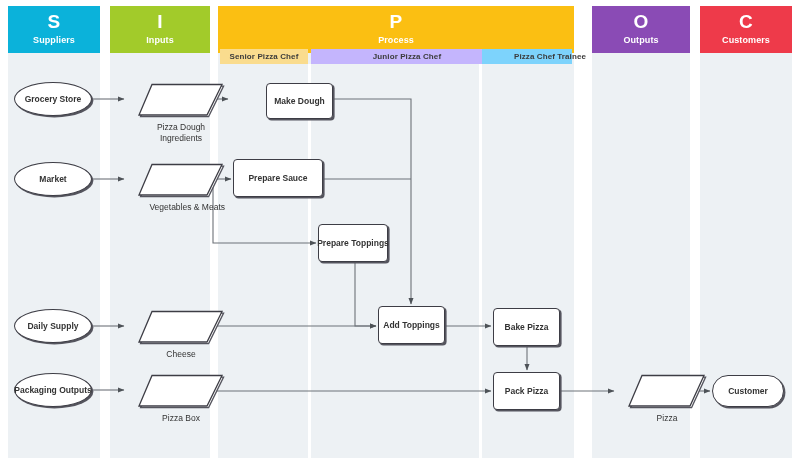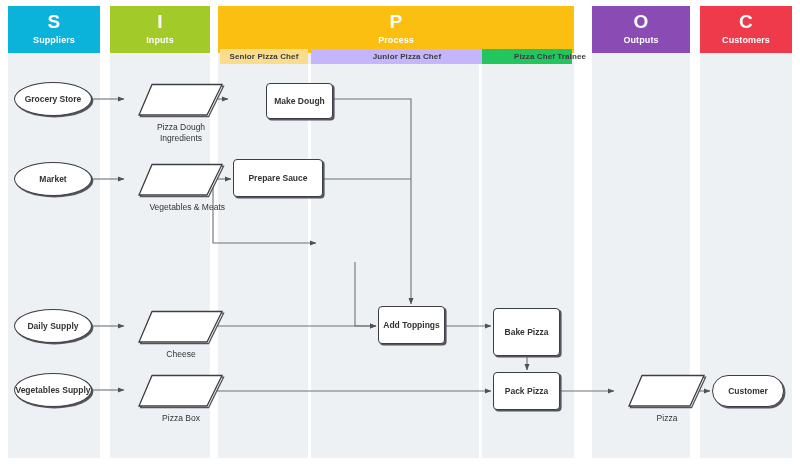--- a/index.html
+++ b/index.html
@@ -174,21 +174,21 @@
       <div class="col-name">Customers</div>
     </div>
   </div>
 
   <div class="lane" style="left:220px; width:88px; background:#fadc8e;">
     <span class="lane-label">Senior Pizza Chef</span>
   </div>
   <div class="lane" style="left:311px; width:192px; background:#c4b5fd;">
     <span class="lane-label">Junior Pizza Chef</span>
   </div>
-  <div class="lane" style="left:482px; width:90px; background:#22c55e;padding-left:46px;">
+  <div class="lane" style="left:482px; width:90px; background:#7dd3fc;padding-left:46px;">
     <span class="lane-label">Pizza Chef Trainee</span>
   </div>
 
   <div class="lane-divider" style="left:308px; height:394px;"></div>
   <div class="lane-divider" style="left:479px; height:394px;"></div>
 
   <svg id="wires" viewBox="0 0 800 472" width="800" height="472">
     <defs>
       <marker id="arw" markerWidth="7" markerHeight="7" refX="6.2" refY="3" orient="auto" markerUnits="userSpaceOnUse">
         <path d="M0,0.4 L6.6,3 L0,5.6 z" fill="#4d5257"></path>
@@ -233,21 +233,21 @@
   <div class="node ellipse" style="left:14px; top:82px; width:78px; height:34px;">
     <span class="node-text">Grocery Store</span>
   </div>
   <div class="node ellipse" style="left:14px; top:162px; width:78px; height:34px;">
     <span class="node-text">Market</span>
   </div>
   <div class="node ellipse" style="left:14px; top:309px; width:78px; height:34px;">
     <span class="node-text">Daily Supply</span>
   </div>
   <div class="node ellipse" style="left:14px; top:373px; width:78px; height:34px;">
-    <span class="node-text">Vegetables Supply</span>
+    <span class="node-text">Packaging Outputs</span>
   </div>
 
   <div class="para-wrap" style="left:118px; top:82px; width:88px; height:38px;">
     <svg width="88" height="38" viewBox="0 0 88 38">
       <path d="M15,2.5 L85,2.5 L70,33 L2,33 Z" fill="#ffffff" stroke="#55555e" stroke-width="1.3" transform="translate(1.6,1.6)"></path>
       <path d="M15,2.5 L85,2.5 L70,33 L2,33 Z" fill="#ffffff" stroke="#3d3d45" stroke-width="1.3"></path>
     </svg>
     <div class="para-label" style="top:40px;">
       <span>Pizza Dough</span><br>
       <span>Ingredients</span>
@@ -277,24 +277,27 @@
     </svg>
     <div class="para-label" style="top:40px;">Pizza Box</div>
   </div>
 
   <div class="node rect" style="left:230px; top:83px; width:67px; height:36px;margin-left:36px;">
     <span class="node-text">Make Dough</span>
   </div>
   <div class="node rect" style="left:233px; top:159px; width:90px; height:38px;">
     <span class="node-text">Prepare Sauce</span>
   </div>
+  <div class="node rect" style="left:318px; top:224px; width:70px; height:38px;">
+    <span class="node-text">Prepare Toppings</span>
+  </div>
   <div class="node rect" style="left:378px; top:306px; width:67px; height:38px;">
     <span class="node-text">Add Toppings</span>
   </div>
-  <div class="node rect" style="left:493px; top:308px; width:67px; height:48px;">
+  <div class="node rect" style="left:493px; top:308px; width:67px; height:38px;">
     <span class="node-text">Bake Pizza</span>
   </div>
   <div class="node rect" style="left:493px; top:372px; width:67px; height:38px;">
     <span class="node-text">Pack Pizza</span>
   </div>
 
   <div class="para-wrap" style="left:608px; top:373px; width:80px; height:38px;">
     <svg width="80" height="38" viewBox="0 0 80 38">
       <path d="M15,2.5 L77,2.5 L63,33 L2,33 Z" fill="#ffffff" stroke="#55555e" stroke-width="1.3" transform="translate(1.6,1.6)"></path>
       <path d="M15,2.5 L77,2.5 L63,33 L2,33 Z" fill="#ffffff" stroke="#3d3d45" stroke-width="1.3"></path>

